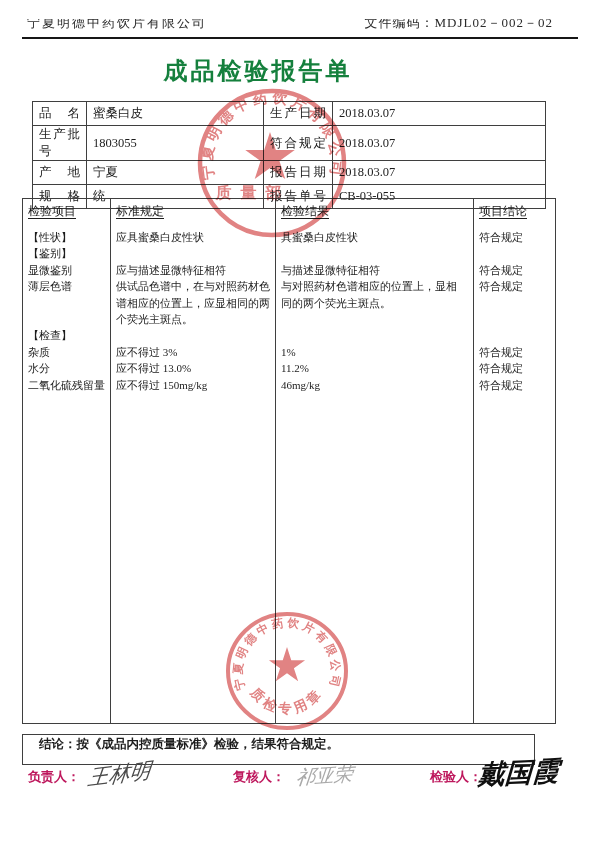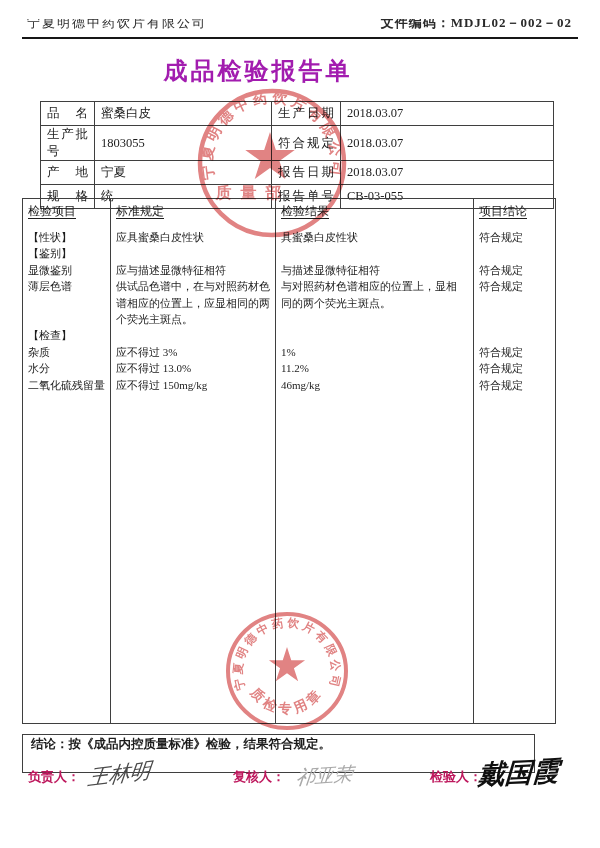--- a/index.html
+++ b/index.html
@@ -4,52 +4,52 @@
 <style>
   html,body{margin:0;padding:0;}
   body{width:600px;height:848px;background:#ffffff;position:relative;overflow:hidden;
        font-family:"Liberation Serif","DejaVu Serif",serif;color:#1c1c1c;}
   .abs{position:absolute;}
 
   
   #letterhead{top:19px;left:0;right:0;height:11px;overflow:hidden;}
   #letterhead .lh-inner{margin-top:-5px;font-size:13px;color:#2a2a2a;}
   #lh-company{position:absolute;left:27px;top:0;letter-spacing:2px;}
-  #lh-code{position:absolute;right:28px;top:0;letter-spacing:1px;font-weight:bold;}
+  #lh-code{position:absolute;right:47px;top:0;letter-spacing:1px;}
   #top-rule{top:37px;left:22px;width:556px;border-top:2px solid #161616;}
 
   
   #report-title{top:55px;left:0;width:516px;text-align:center;
-    font-size:24px;font-weight:bold;letter-spacing:3px;color:#a21caf;}
-
-  
-  #info-table{top:101px;left:40px;border-collapse:collapse;table-layout:fixed;padding-left:20px;}
+    font-size:24px;font-weight:bold;letter-spacing:3px;color:#15803d;}
+
+  
+  #info-table{top:101px;left:32px;border-collapse:collapse;table-layout:fixed;padding-left:20px;}
   #info-table td{border:1px solid #3f3f3f;height:23px;font-size:12.5px;
     padding:0 6px;vertical-align:middle;}
   #info-table td.lbl{text-align:justify;text-align-last:justify;}
   #info-table col.c1{width:54px;} #info-table col.c2{width:177px;}
   #info-table col.c3{width:69px;} #info-table col.c4{width:213px;}
 
   
   #inspection-table{top:198px;left:22px;border-collapse:collapse;table-layout:fixed;
     border:1.4px solid #3f3f3f;}
   #inspection-table col.k1{width:85px;} #inspection-table col.k2{width:148px;}
   #inspection-table col.k3{width:198px;} #inspection-table col.k4{width:82px;}
   #inspection-table td{border-left:1px solid #3f3f3f;border-right:1px solid #3f3f3f;
     vertical-align:top;font-size:11px;line-height:16.4px;padding:0 5px;
     white-space:pre;overflow:hidden;}
   #inspection-table tr.hdr td{height:26px;font-size:12px;
     padding-top:4px;vertical-align:top;}
   #inspection-table tr.hdr span{text-decoration:underline;text-underline-offset:3px;}
   #inspection-table tr.filler td{height:330px;}
 
   
-  #conclusion-row{top:734px;left:22px;width:513px;height:39px;
+  #conclusion-row{top:734px;left:22px;width:513px;height:31px;
     border:1.4px solid #3f3f3f;box-sizing:border-box;
-    font-size:12.5px;font-weight:bold;line-height:19px;padding-left:8px;}
+    font-size:12.5px;font-weight:bold;line-height:19px;padding-left:16px;}
 
   
   .sig-label{position:absolute;top:768px;font-size:13px;font-weight:600;color:#be185d;}
   .sig-name{position:absolute;font-style:italic;white-space:nowrap;}
   #sig-name-1{top:760px;left:88px;font-size:21px;color:#4a4a4a;
     transform:rotate(-7deg) skewX(-14deg);}
   #sig-name-2{top:763px;left:296px;font-size:19px;color:#a9a9a9;
     transform:rotate(-4deg) skewX(-10deg);}
   #sig-name-3{top:755px;left:478px;font-size:27px;font-weight:bold;color:#101010;
     transform:rotate(-3deg) skewX(-6deg);}

